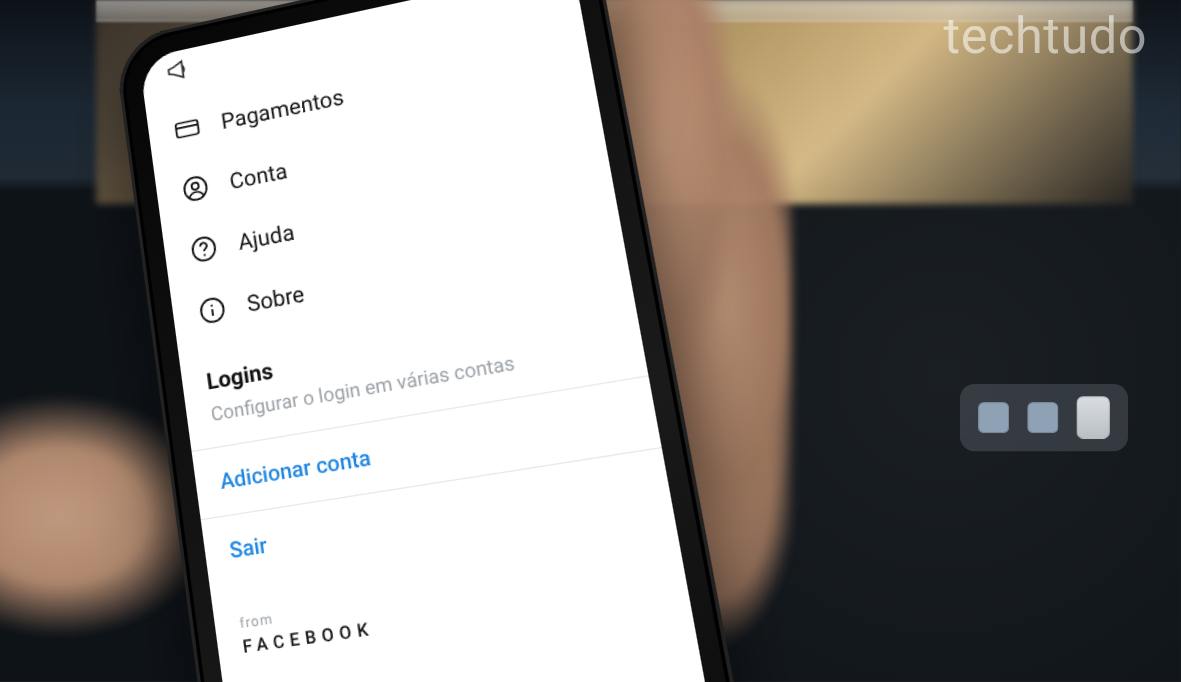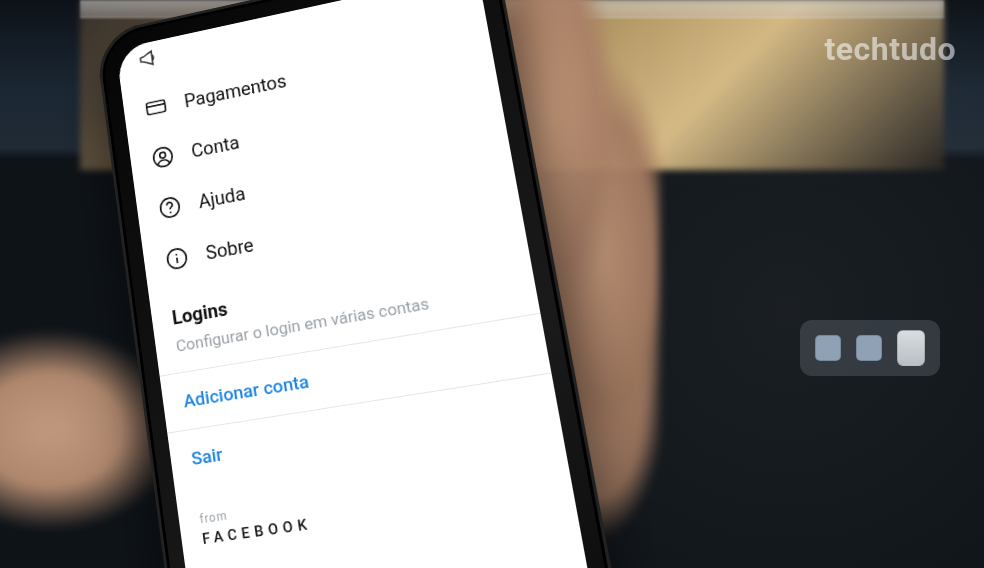--- a/index.html
+++ b/index.html
@@ -41,22 +41,22 @@
     background: linear-gradient(180deg,#d9dde1,#b9bfc5);
     border: 1px solid rgba(0,0,0,0.15);
   }
   .dock-tray .tile {
     width: 26px; height: 26px; border-radius: 5px;
     background: #8fa1b5; border:1px solid rgba(0,0,0,0.15);
   }
 
   
   .watermark {
-    position: absolute; top: 30px; right: 28px;
-    font-size: 32px; font-weight: 700; letter-spacing: 0.5px;
+    position: absolute; top: 6px; right: 28px;
+    font-size: 42px; font-weight: 400; letter-spacing: 0.5px;
     color: rgba(255,255,255,0.55);
     user-select: none;
   }
 
   
   .hand {
     position: absolute; left: -60px; top: -40px; width: 720px; height: 620px;
     background:
       radial-gradient(ellipse 180px 140px at 110px 470px, #caa085 0%, #b88e72 40%, rgba(0,0,0,0) 72%),
       radial-gradient(ellipse 80px 220px at 520px 80px, #c79d80 0%, #b2876b 55%, rgba(0,0,0,0) 75%),

